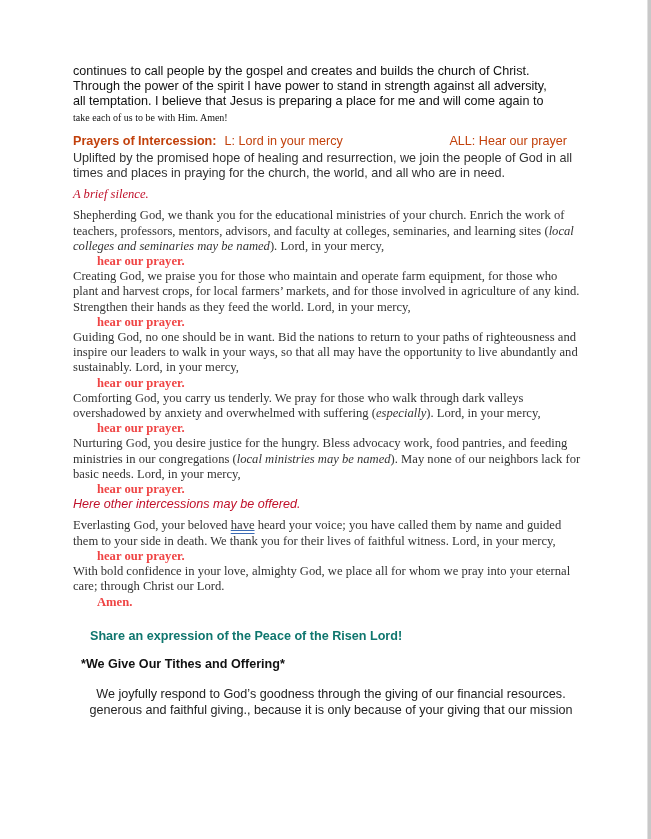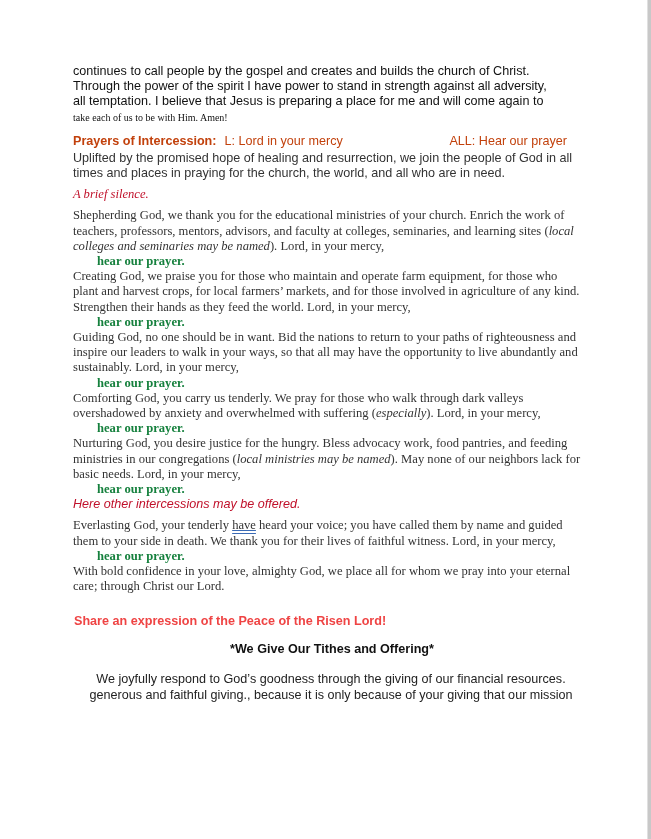--- a/index.html
+++ b/index.html
@@ -8,30 +8,30 @@
     font-family: "Liberation Sans", sans-serif; color: #333333;
   }
   .page-edge {
     position: absolute; top: 0; right: 0; width: 3px; height: 839px;
     background: #c8c8c8; border-left: 1px solid #e0e0e0;
   }
   .content { position: absolute; left: 73px; top: 64px; width: 510px; }
   .p { font-size: 12.6px; line-height: 15.2px; margin: 0; }
   .dark { color: #111111; }
   .serif { font-family: "Liberation Serif", serif; font-size: 10px; color: #111; }
-  .bold { font-weight: bold; color: #15803d; padding-left: 24px; }
+  .bold { font-weight: bold; color: #ef4444; padding-left: 24px; }
   .red { color: #c0102a; font-style: italic; }
   .gap6 { margin-top: 6px; font-family: Liberation Serif, serif; }
   .heading-row { display: flex; font-size: 12.6px; line-height: 15px; color: #c2410c; margin-top: 9px; }
   .heading-row .h-title { font-weight: bold; }
   .heading-row .h-leader { margin-left: 8px; }
   .heading-row .h-all { font-weight: normal; margin-left: auto; margin-right: 16px; }
   .grammar { text-decoration: underline; text-decoration-style: double; text-decoration-color: #3b6bb5; }
-  .share { font-weight: bold; color: #ef4444; font-size: 12.6px; line-height: 16px; margin-top: 18px; margin-left: 1px; }
-  .offering-title { font-weight: bold; color: #111; font-size: 12.6px; line-height: 17px; text-align: center; margin-left: 8px; }
+  .share { font-weight: bold; color: #0f766e; font-size: 12.6px; line-height: 16px; margin-top: 18px; margin-left: 17px; }
+  .offering-title { font-weight: bold; color: #111; font-size: 12.6px; line-height: 17px; margin-left: 8px; }
   .offering-text { color: #222; font-size: 12.6px; line-height: 16px; text-align: center; width: 520px; margin-left: -2px; }
 </style>
 </head>
 <body>
 
 <div class="page-edge"></div>
 
 <div class="content">
 
   <div>
@@ -64,23 +64,24 @@
     <p class="p"><span>Comforting God, you carry us tenderly. We pray for those who walk through dark valleys overshadowed by anxiety and overwhelmed with suffering (</span><i>especially</i><span>). Lord, in your mercy,</span></p>
     <p class="p bold">hear our prayer.</p>
 
     <p class="p"><span>Nurturing God, you desire justice for the hungry. Bless advocacy work, food pantries, and feeding ministries in our congregations (</span><i>local ministries may be named</i><span>). May none of our neighbors lack for basic needs. Lord, in your mercy,</span></p>
     <p class="p bold">hear our prayer.</p>
   </div>
 
   <p class="p red">Here other intercessions may be offered.</p>
 
   <div class="gap6">
-    <p class="p"><span>Everlasting God, your tenderly </span><span class="grammar">have</span><span> heard your voice; you have called them by name and guided them to your side in death. We thank you for their lives of faithful witness. Lord, in your mercy,</span></p>
+    <p class="p"><span>Everlasting God, your beloved </span><span class="grammar">have</span><span> heard your voice; you have called them by name and guided them to your side in death. We thank you for their lives of faithful witness. Lord, in your mercy,</span></p>
     <p class="p bold">hear our prayer.</p>
     <p class="p">With bold confidence in your love, almighty God, we place all for whom we pray into your eternal care; through Christ our Lord.</p>
+    <p class="p bold">Amen.</p>
   </div>
 
   <p class="share">Share an expression of the Peace of the Risen Lord!</p>
 
   <p class="offering-title">*We Give Our Tithes and Offering*</p>
 
   <div class="offering-text">
     <div>We joyfully respond to God’s goodness through the giving of our financial resources.</div>
     <div>generous and faithful giving., because it is only because of your giving that our mission</div>
   </div>

